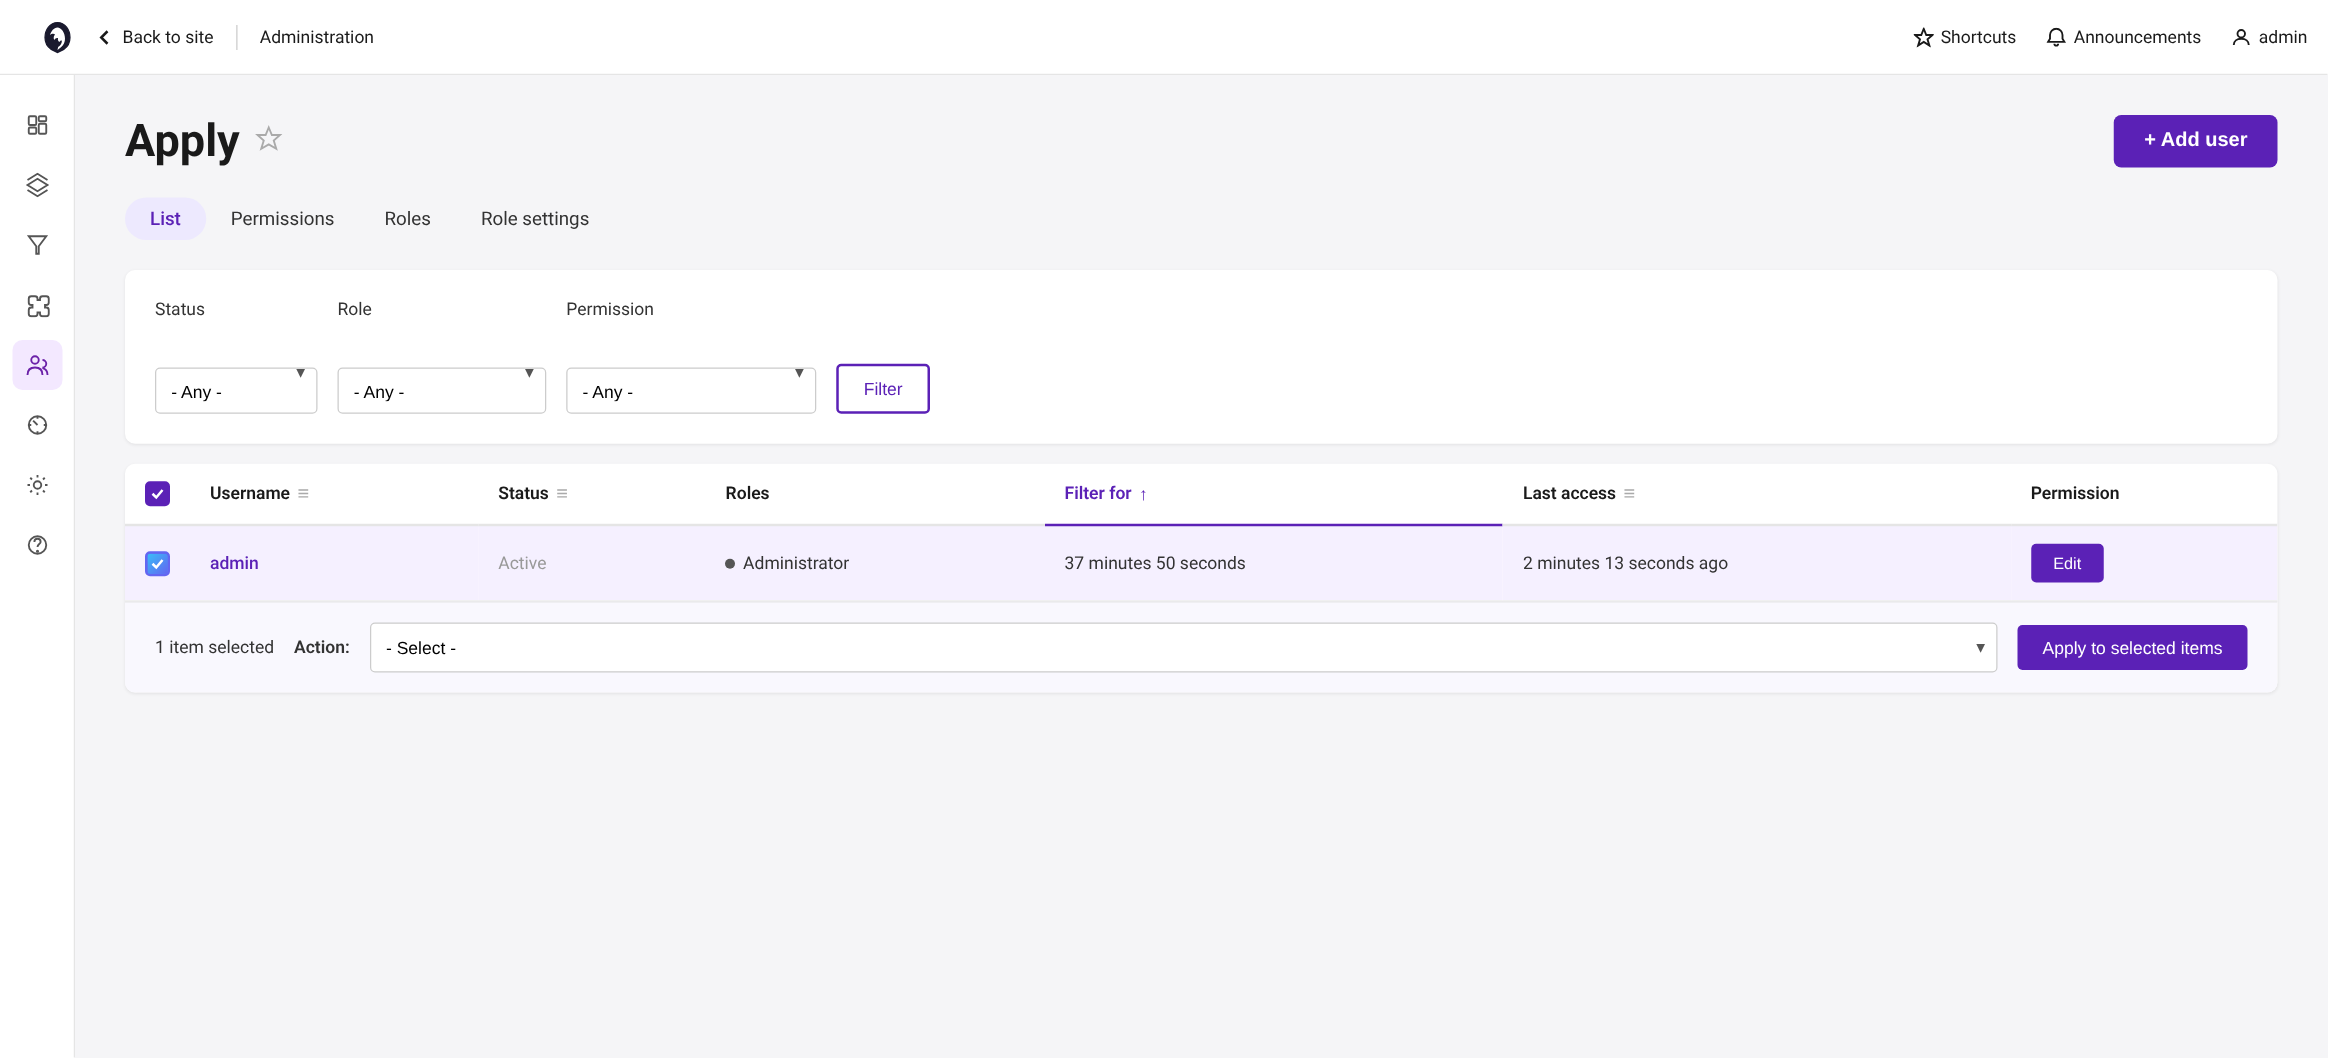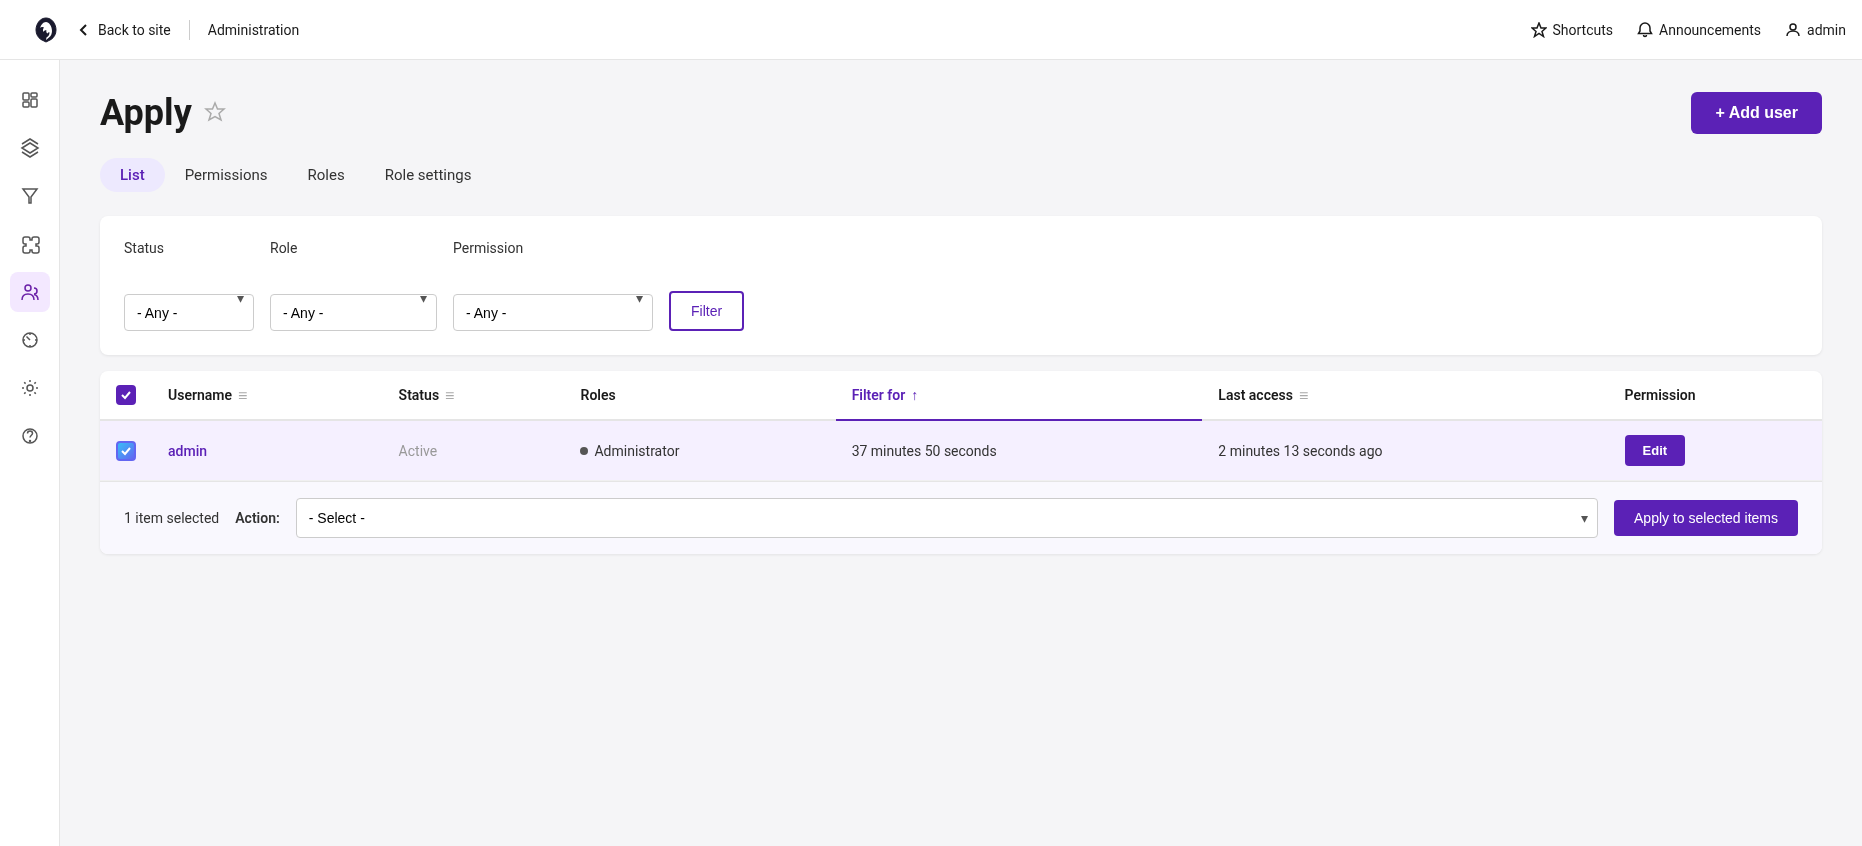--- a/index.html
+++ b/index.html
@@ -65,21 +65,21 @@
     .th-inner { display: flex; align-items: center; gap: 6px; }
     .sort-icon { color: #5b21b6; }
     .col-menu { color: #aaa; cursor: pointer; font-size: 16px; }
     tbody tr { border-bottom: 1px solid #f0f0f0; }
     tbody tr.selected { background: #f5f0ff; }
     td { padding: 14px 16px; font-size: 14px; color: #333; vertical-align: middle; }
     .user-link { color: #5b21b6; text-decoration: none; font-weight: 500; }
     .status-active { color: #999; }
     .role-cell { display: flex; align-items: center; gap: 6px; }
     .role-dot { width: 8px; height: 8px; border-radius: 50%; background: #555; display: inline-block; }
-    .edit-btn { background: #5b21b6; color: #fff; border: none; border-radius: 4px; padding: 8px 18px; font-size: 13px; cursor: pointer; font-weight: 700; }
+    .edit-btn { background: #5b21b6; color: #fff; border: none; border-radius: 4px; padding: 8px 18px; font-size: 13px; cursor: pointer; font-weight: 400; }
 
     
     .checkbox-wrapper { display: flex; align-items: center; justify-content: center; }
     .custom-checkbox { width: 20px; height: 20px; border-radius: 4px; border: 2px solid #5b21b6; background: #5b21b6; display: flex; align-items: center; justify-content: center; cursor: pointer; }
     .custom-checkbox.row-check { background: linear-gradient(135deg, #38bdf8 0%, #6366f1 100%); border-color: #6366f1; }
     .custom-checkbox svg { width: 12px; height: 12px; color: #fff; }
 
     
     .action-bar { display: flex; align-items: center; gap: 16px; padding: 16px 24px; border-top: 1px solid #e5e5e5; background: #f9f8fe; }
     .selected-count { font-size: 14px; color: #333; font-weight: 400; white-space: nowrap; }

